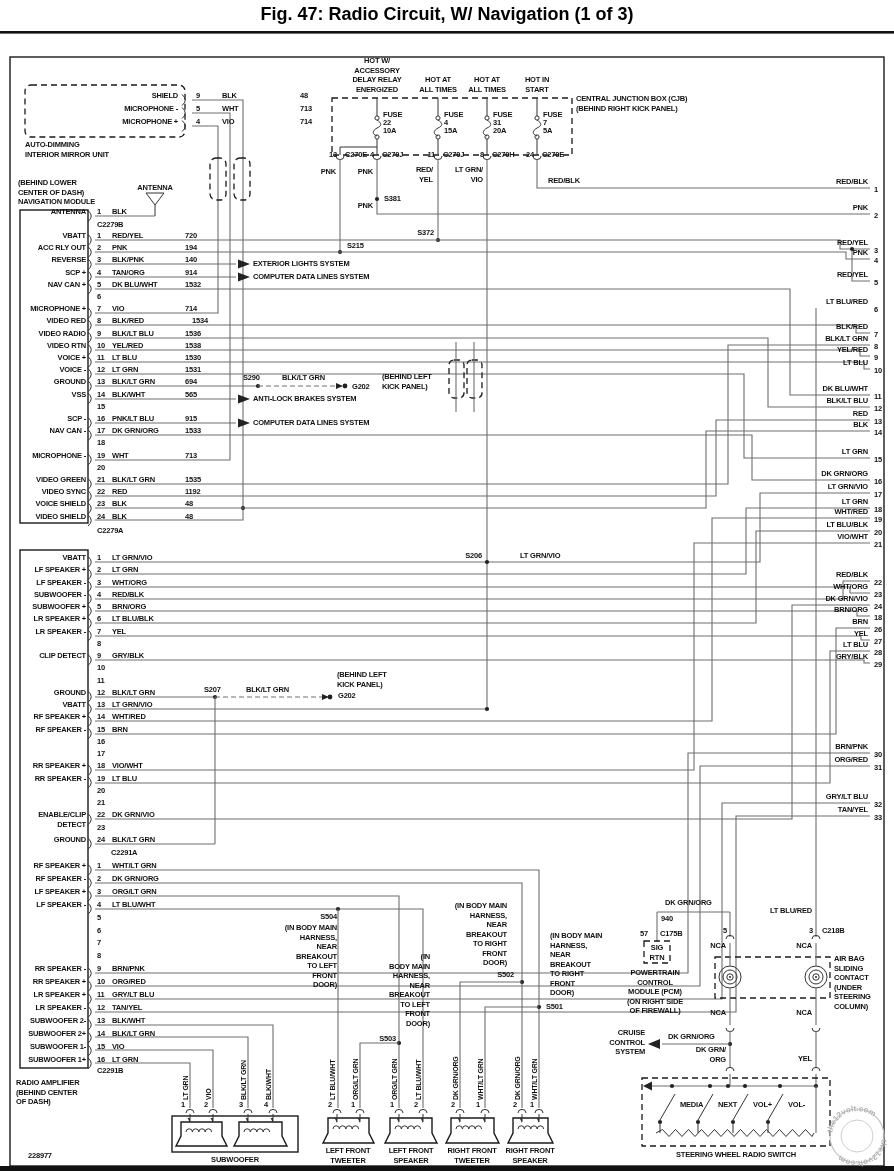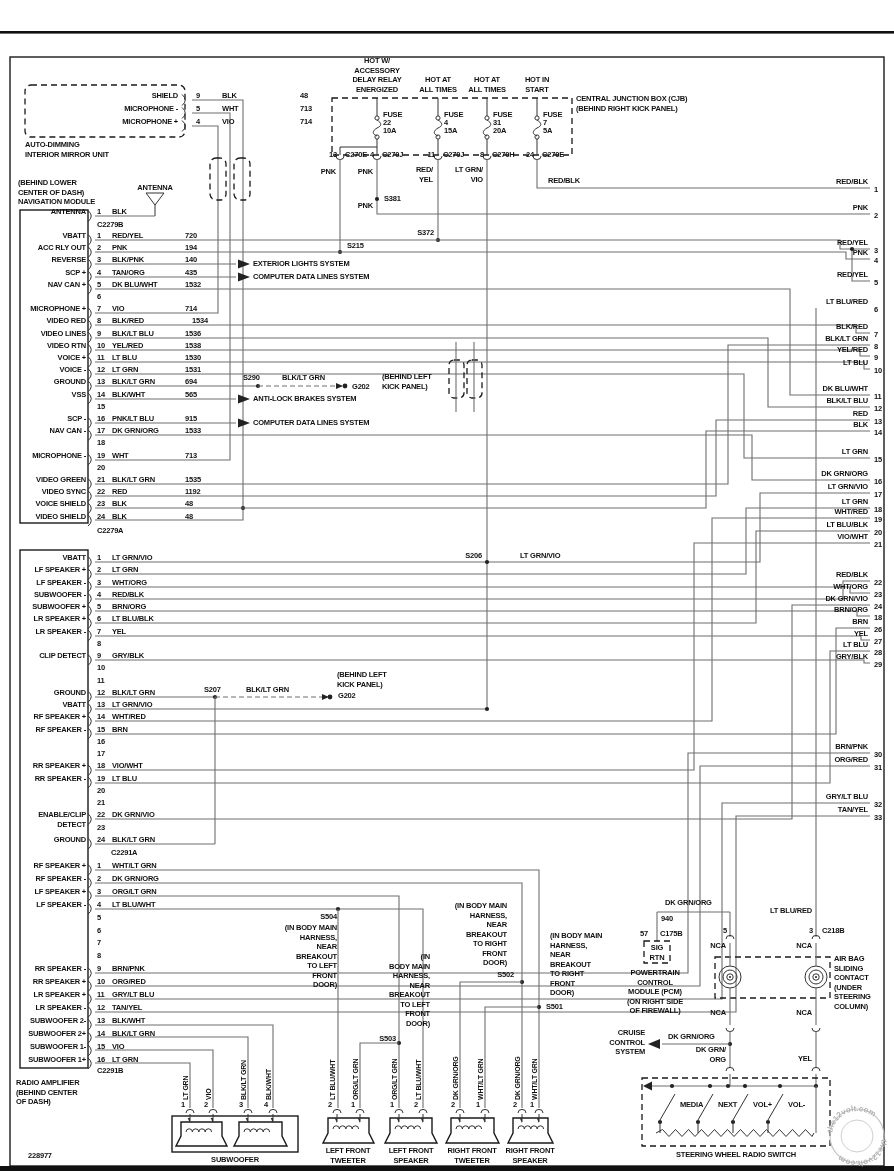--- a/index.html
+++ b/index.html
@@ -20,20 +20,21 @@
   .thin{fill:none;stroke:#333;stroke-width:1;}
   .dot{fill:#222;stroke:none;}
   .solid{fill:#222;stroke:none;}
   text.svgt{font:bold 7px "Liberation Sans",sans-serif;fill:#111;letter-spacing:-0.2px;}
   text.wm{font:bold 8px "Liberation Sans",sans-serif;fill:#b3b3b3;}
 </style>
 </head>
 <body>
 
 <div id="stage">
+  <div class="title">Fig. 47: Radio Circuit, W/ Navigation (1 of 3)</div>
   <svg id="art" width="894" height="1171">
     <defs>
       <marker id="ah" markerWidth="7" markerHeight="7" refX="4.5" refY="0" orient="auto">
         <path d="M0,-2.6 L5.5,0 L0,2.6 z" fill="#333"></path>
       </marker>
       <path id="wmc" d="M832,1136 a25,25 0 1,1 50,0 a25,25 0 1,1 -50,0" fill="none"></path>
     </defs>
     <g id="g-art">
         <rect x="0" y="31" width="894" height="2.6" fill="#111"></rect>
         <rect x="10" y="57" width="874" height="1109" class="bx"></rect>
@@ -424,36 +425,36 @@
       <span class="lbl r" style="right: 808px; top: 243.2px;">ACC RLY OUT</span>
       <span class="lbl" style="left: 112px; top: 243.2px;">PNK</span>
       <span class="lbl" style="left: 185px; top: 243.2px;">194</span>
       <span class="lbl" style="left: 97px; top: 255.4px;">3</span>
       <span class="lbl r" style="right: 808px; top: 255.4px;">REVERSE</span>
       <span class="lbl" style="left: 112px; top: 255.4px;">BLK/PNK</span>
       <span class="lbl" style="left: 185px; top: 255.4px;">140</span>
       <span class="lbl" style="left: 97px; top: 267.6px;">4</span>
       <span class="lbl r" style="right: 808px; top: 267.6px;">SCP +</span>
       <span class="lbl" style="left: 112px; top: 267.6px;">TAN/ORG</span>
-      <span class="lbl" style="left: 185px; top: 267.6px;">435</span>
+      <span class="lbl" style="left: 185px; top: 267.6px;">914</span>
       <span class="lbl" style="left: 97px; top: 279.8px;">5</span>
       <span class="lbl r" style="right: 808px; top: 279.8px;">NAV CAN +</span>
       <span class="lbl" style="left: 112px; top: 279.8px;">DK BLU/WHT</span>
       <span class="lbl" style="left: 185px; top: 279.8px;">1532</span>
       <span class="lbl" style="left: 97px; top: 292px;">6</span>
       <span class="lbl" style="left: 97px; top: 304.2px;">7</span>
       <span class="lbl r" style="right: 808px; top: 304.2px;">MICROPHONE +</span>
       <span class="lbl" style="left: 112px; top: 304.2px;">VIO</span>
       <span class="lbl" style="left: 185px; top: 304.2px;">714</span>
       <span class="lbl" style="left: 97px; top: 316.4px;">8</span>
       <span class="lbl r" style="right: 808px; top: 316.4px;">VIDEO RED</span>
       <span class="lbl" style="left: 112px; top: 316.4px;">BLK/RED</span>
       <span class="lbl" style="left: 192px; top: 316.4px;">1534</span>
       <span class="lbl" style="left: 97px; top: 328.6px;">9</span>
-      <span class="lbl r" style="right: 808px; top: 328.6px;">VIDEO LINES</span>
+      <span class="lbl r" style="right: 808px; top: 328.6px;">VIDEO RADIO</span>
       <span class="lbl" style="left: 112px; top: 328.6px;">BLK/LT BLU</span>
       <span class="lbl" style="left: 185px; top: 328.6px;">1536</span>
       <span class="lbl" style="left: 97px; top: 340.8px;">10</span>
       <span class="lbl r" style="right: 808px; top: 340.8px;">VIDEO RTN</span>
       <span class="lbl" style="left: 112px; top: 340.8px;">YEL/RED</span>
       <span class="lbl" style="left: 185px; top: 340.8px;">1538</span>
       <span class="lbl" style="left: 97px; top: 353px;">11</span>
       <span class="lbl r" style="right: 808px; top: 353px;">VOICE +</span>
       <span class="lbl" style="left: 112px; top: 353px;">LT BLU</span>
       <span class="lbl" style="left: 185px; top: 353px;">1530</span>

